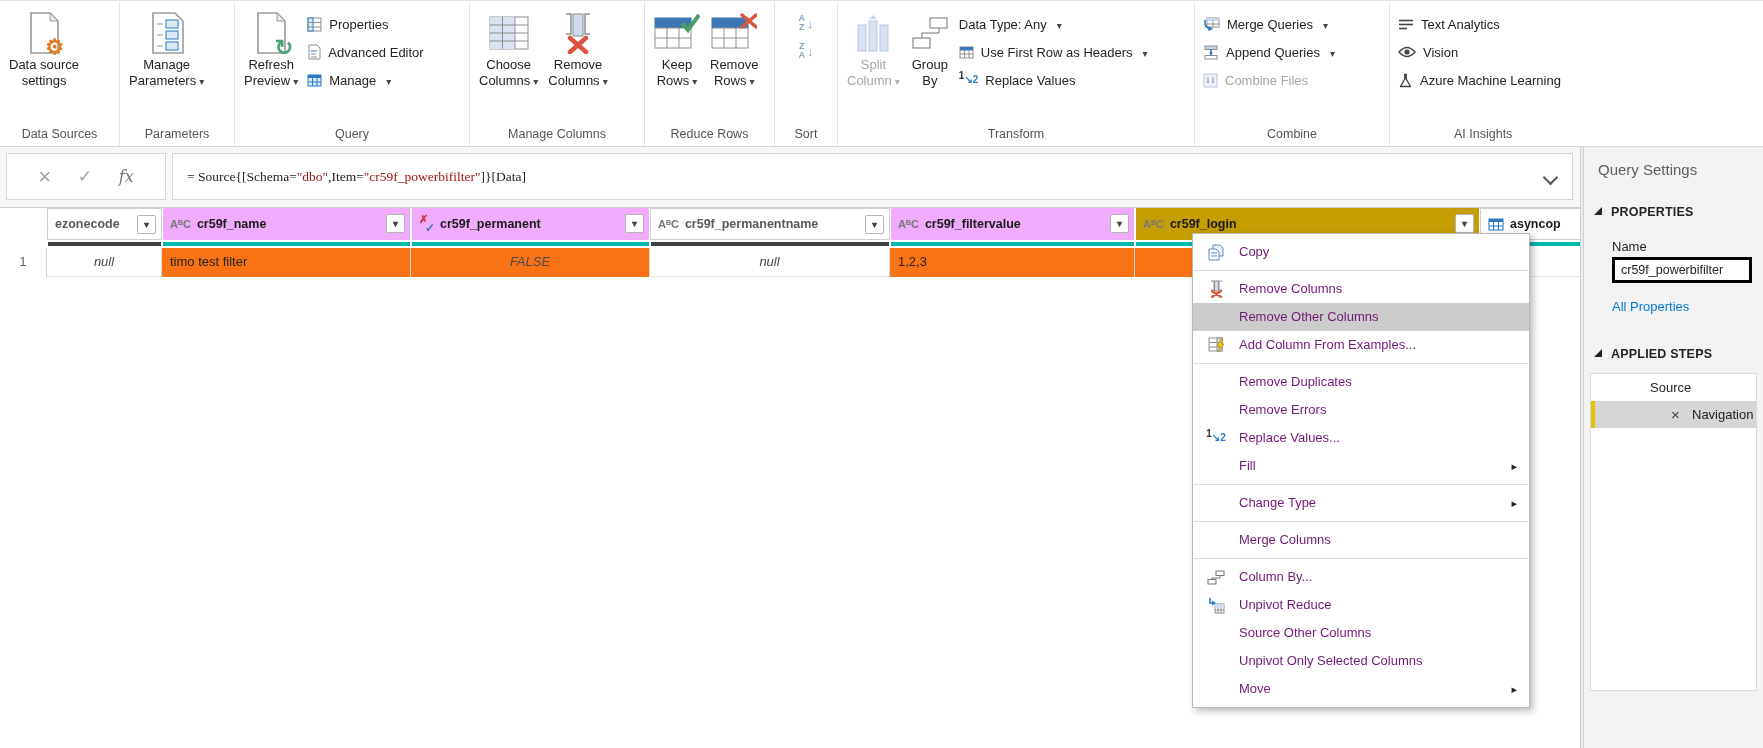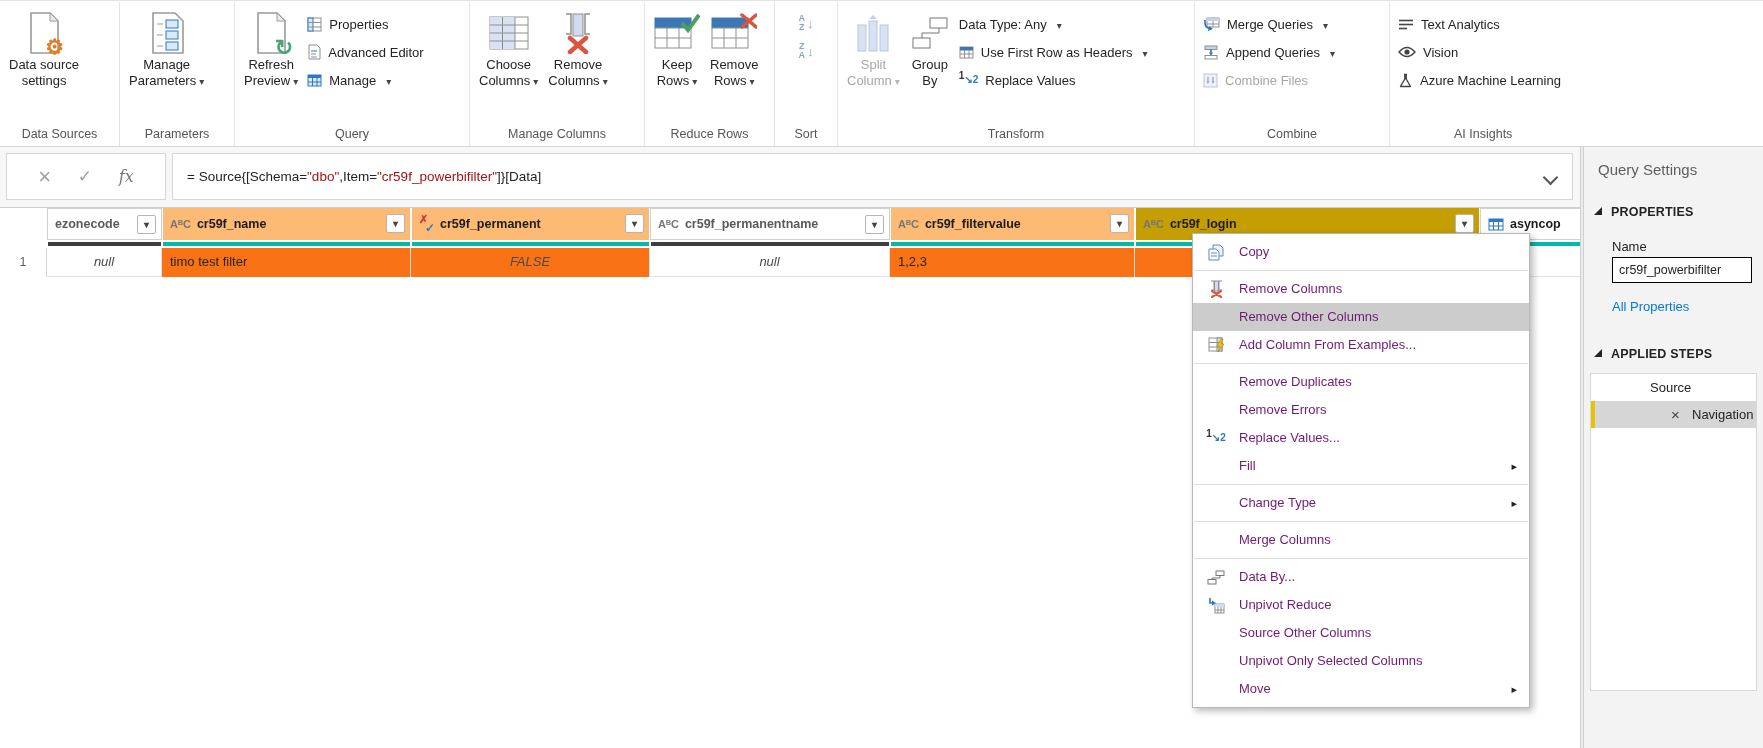--- a/index.html
+++ b/index.html
@@ -33,31 +33,31 @@
   .repl{display:inline-flex;align-items:flex-end;font-size:10px;font-weight:bold;line-height:10px}
   .repl .r1::before{content:"1";color:#333;position:relative;top:-4px}
   .repl .r2::before{content:"\2198 2";color:#2b79c2}
 
   
   .fstrip{position:absolute;left:0;top:146px;width:1580px;height:61px;background:#f7f7f7;border-bottom:1px solid #d0d0d0}
   .fxbox{position:absolute;left:6px;top:6px;width:160px;height:47px;background:#fff;border:1px solid #d6d6d6;display:flex;align-items:center;justify-content:space-around;padding:0 18px}
   .fx-x::before{content:"\00D7";color:#a0a0a0;font-size:22px}
   .fx-ok::before{content:"\2713";color:#a0a0a0;font-size:17px}
   .fx-fx::before{content:"fx";font-family:"DejaVu Serif",serif;font-style:italic;color:#777;font-size:16px}
-  .finput{position:absolute;left:172px;top:6px;width:1401px;height:47px;background:#fff;border:1px solid #d6d6d6;display:flex;align-items:center;padding:0 30px 0 14px;font-family:Liberation Sans, sans-serif;font-size:13.5px;white-space:pre}
+  .finput{position:absolute;left:172px;top:6px;width:1401px;height:47px;background:#fff;border:1px solid #d6d6d6;display:flex;align-items:center;padding:0 30px 0 14px;font-family:Liberation Serif, serif;font-size:13.5px;white-space:pre}
   .fstr{color:#a31515}
   .fchev{position:absolute;right:16px;top:18px;width:11px;height:11px;border-right:2px solid #555;border-bottom:2px solid #555;transform:rotate(45deg)}
 
   
   .grid{position:absolute;left:0;top:207px;width:1580px;height:541px;background:#fff}
   .corner{position:absolute;left:0;top:0;width:47px;height:32px;background:#fff;border-right:1px solid #c9c9c9;border-bottom:1px solid #e0e0e0;display:flex;align-items:center;justify-content:center;cursor:pointer}
   .corner .cdd::after{content:"\25BE";font-size:9px;color:#444;margin-left:2px}
   .hrow{position:absolute;left:0;top:0;width:1580px;height:32px;background:#fff}
   .hcell{position:absolute;top:0;height:32px;display:flex;align-items:center;padding:0 26px 0 7px;font-weight:bold;font-size:12.5px;cursor:pointer;overflow:hidden;white-space:nowrap}
-  .hcell.sel{background:#fdba74;color:#1c1c1c}
+  .hcell.sel{background:#f0abfc;color:#1c1c1c}
   .hcell.act{background:#c49e03;color:#1c1c1c}
   .hcell.plain{background:#fff;color:#5a5a5a;border:1px solid #d0d0d0}
   .ddbtn{position:absolute;right:5px;top:6px;width:19px;height:19px;background:#fff;border:1px solid #b5b5b5;border-radius:2px;text-align:center;line-height:17px;cursor:pointer}
   .ddbtn::after{content:"\25BE";font-size:10px;color:#444}
   .ticon{margin-right:6px;flex:none}
   .t-abc{font-weight:bold;color:#777;font-size:11px}
   .t-abc::before{content:"A\1D2E C"}
   .t-bool{position:relative;width:15px;height:17px}
   .t-bool::before{content:"\2717";position:absolute;left:0;top:-3px;color:#d13438;font-size:11px}
   .t-bool::after{content:"\2713";position:absolute;right:-1px;bottom:-2px;color:#2b79c2;font-size:12px}
@@ -80,21 +80,21 @@
   .mi .sub{position:absolute;right:12px;top:0}
   .mi .sub::after{content:"\25B8";font-size:11px;color:#222}
   .msep{height:1px;background:#dcdcdc;margin:4px 1px}
 
   
   .panel{position:absolute;left:1584px;top:146px;width:179px;height:602px;background:#f3f3f3}
   .ptitle{position:absolute;left:14px;top:14px;font-size:15px;color:#5f5f5f}
   .psec{position:absolute;left:10px;font-weight:bold;font-size:12.5px;color:#252423;letter-spacing:.2px}
   .psec .tri{display:inline-block;width:0;height:0;border-left:8px solid transparent;border-bottom:8px solid #252423;margin-right:9px;transform:translateY(-1px)}
   .plabel{position:absolute;left:28px;top:92px;font-size:13px}
-  .pinput{position:absolute;left:28px;top:110px;width:140px;height:26px;border:1px solid #000000;background:#fff;font-family:"Liberation Sans",sans-serif;font-size:12.5px;color:#252423;padding:0 6px}
+  .pinput{position:absolute;left:28px;top:110px;width:140px;height:26px;border:3px solid #000000;background:#fff;font-family:"Liberation Sans",sans-serif;font-size:12.5px;color:#252423;padding:0 6px}
   .plink{position:absolute;left:28px;top:152px;color:#0078d4;font-size:13px;cursor:pointer}
   .steps{position:absolute;left:6px;top:226px;width:167px;height:318px;background:#fff;border:1px solid #d9d9d9}
   .step{position:relative;height:27px;line-height:27px;font-size:13px;color:#252423;cursor:pointer}
   .step .sname{position:absolute;left:59px}
   .step.selstep{background:#d6d6d6}
   .step.selstep .ybar{position:absolute;left:0;top:0;width:4px;height:27px;background:#e6c200}
   .step .delx{position:absolute;left:80px;color:#444;font-size:15px;cursor:pointer}
   .step.selstep .sname{left:101px}
 
   
@@ -566,21 +566,21 @@
     </div>
     <div class="msep"></div>
     <div class="mi">
       <span class="mico">
           <svg width="18" height="15" viewBox="0 0 18 15">
             <rect x="9" y="1" width="8" height="4.5" fill="#fff" stroke="#777"></rect>
             <rect x="1" y="9.5" width="8" height="4.5" fill="#fff" stroke="#777"></rect>
             <path d="M13 5.5 v2.5 h-8 v1.5" fill="none" stroke="#777"></path>
           </svg>
         </span>
-      <span>Data By...</span>
+      <span>Column By...</span>
     </div>
     <div class="mi">
       <span class="mico">
           <svg width="17" height="17" viewBox="0 0 17 17">
             <rect x="7" y="7" width="9" height="9" fill="#fff" stroke="#8f8f8f"></rect>
             <rect x="7" y="7" width="9" height="3" fill="#cfdcf0"></rect>
             <line x1="10" y1="10" x2="10" y2="16" stroke="#8f8f8f"></line>
             <line x1="13" y1="10" x2="13" y2="16" stroke="#8f8f8f"></line>
             <line x1="7" y1="13" x2="16" y2="13" stroke="#8f8f8f"></line>
             <path d="M2 1 v5 h3" fill="none" stroke="#2b79c2" stroke-width="1.6"></path>

